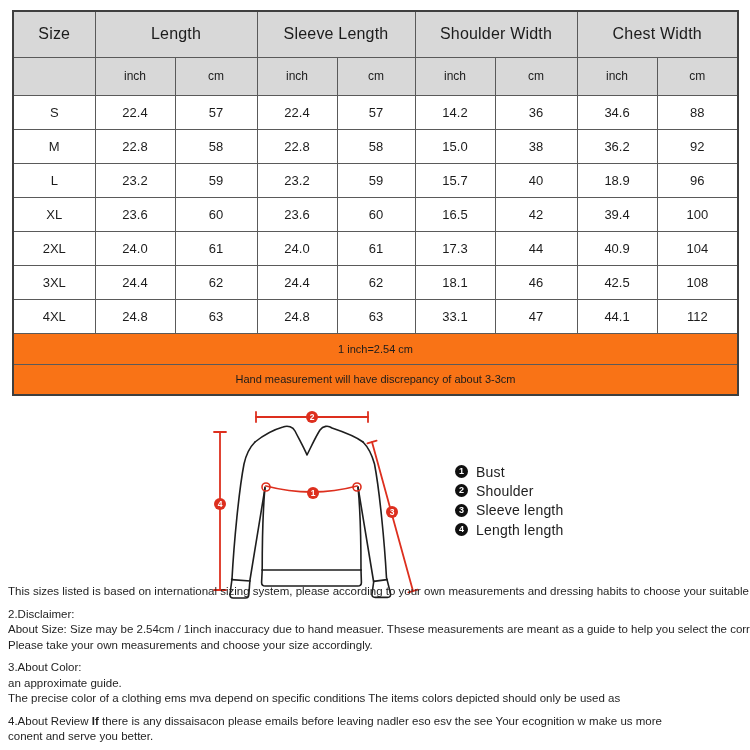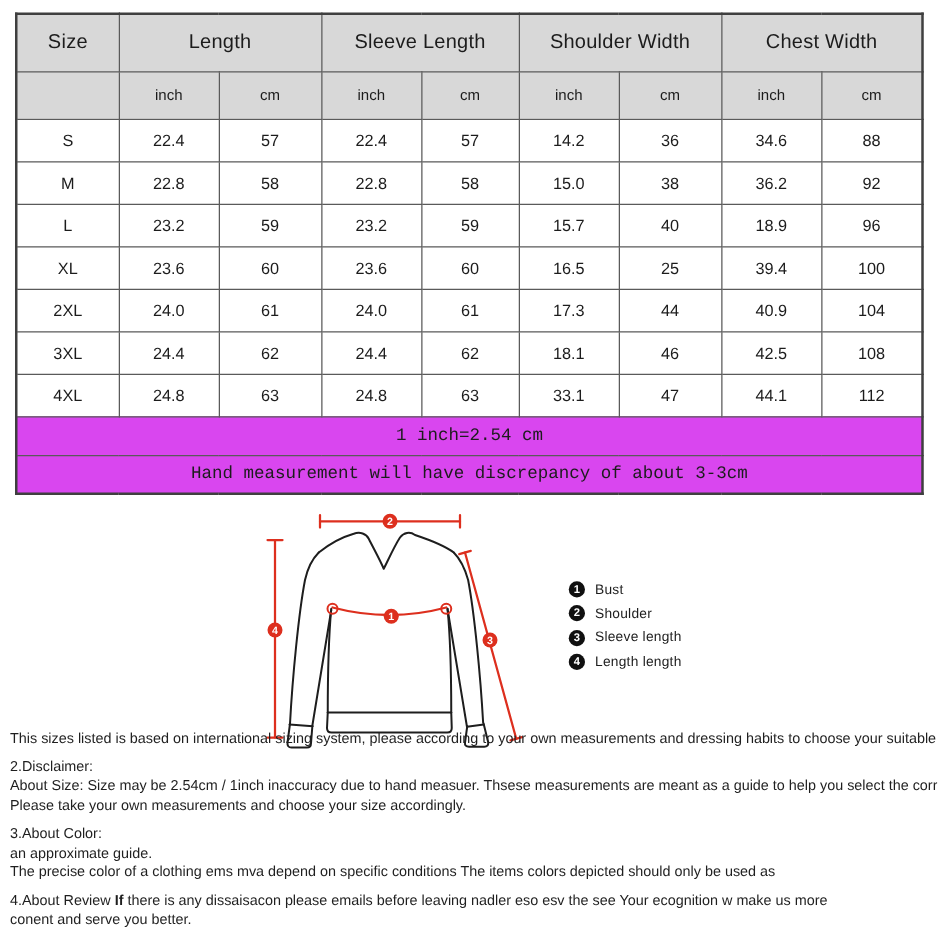--- a/index.html
+++ b/index.html
@@ -21,36 +21,36 @@
     border-collapse:collapse;table-layout:fixed;
     border:2px solid var(--outer-border);
   }
   .size-table th,.size-table td{
     border:1px solid var(--grid-border);
     text-align:center;vertical-align:middle;padding:0;color:var(--ink);
   }
   tr.hdr th{background:var(--header-bg);font-size:16px;font-weight:normal;height:46px;letter-spacing:.2px;}
   tr.units th{background:var(--header-bg);font-size:12px;font-weight:normal;height:38px;}
   tr.data th,tr.data td{font-size:13px;font-weight:normal;height:34px;background:#fff;}
-  tr.note td{font-family:Liberation Mono, monospace;font-size:14px;height:31px;background:#d946ef;}
+  tr.note td{font-family:Liberation Sans, sans-serif;font-size:11px;height:31px;background:#f97316;}
   
   .garment-svg{position:absolute;left:175px;top:402px;width:310px;height:205px;}
   .outline{fill:none;stroke:#1e1e1e;stroke-width:1.6;stroke-linecap:round;stroke-linejoin:round;}
   .red-line{fill:none;stroke:var(--accent-red);stroke-width:1.8;stroke-linecap:round;}
   .red-dot{fill:var(--accent-red);stroke:none;}
   .red-ring{fill:none;stroke:var(--accent-red);stroke-width:1.6;}
   .marker-num{fill:#fff;font-family:"Liberation Sans",sans-serif;font-size:8.5px;font-weight:bold;text-anchor:middle;}
   
   .legend{position:absolute;left:455px;top:462px;}
   .legend-row{display:flex;align-items:center;height:19.3px;}
   .badge{
     flex:0 0 13px;width:13px;height:13px;border-radius:50%;background:#101010;color:#fff;
     font-size:9px;line-height:13px;text-align:center;font-weight:bold;margin-right:8px;
   }
-  .legend-label{font-size:11px;color:#1d1d1d;letter-spacing:.2px;}
+  .legend-label{font-size:14px;color:#1d1d1d;letter-spacing:.2px;}
   
   .footnotes{position:absolute;left:8px;top:584px;width:742px;font-size:11.5px;line-height:15.5px;color:#1f1f1f;}
   .fn-para{margin-bottom:7px;}
   .fn-line{white-space:nowrap;}
   .fn-bold{font-weight:bold;}
 </style>
 </head>
 <body>
 
 <div class="page">
@@ -121,21 +121,21 @@
         <td>18.9</td>
         <td>96</td>
       </tr>
       <tr class="data">
         <th>XL</th>
         <td>23.6</td>
         <td>60</td>
         <td>23.6</td>
         <td>60</td>
         <td>16.5</td>
-        <td>25</td>
+        <td>42</td>
         <td>39.4</td>
         <td>100</td>
       </tr>
       <tr class="data">
         <th>2XL</th>
         <td>24.0</td>
         <td>61</td>
         <td>24.0</td>
         <td>61</td>
         <td>17.3</td>

